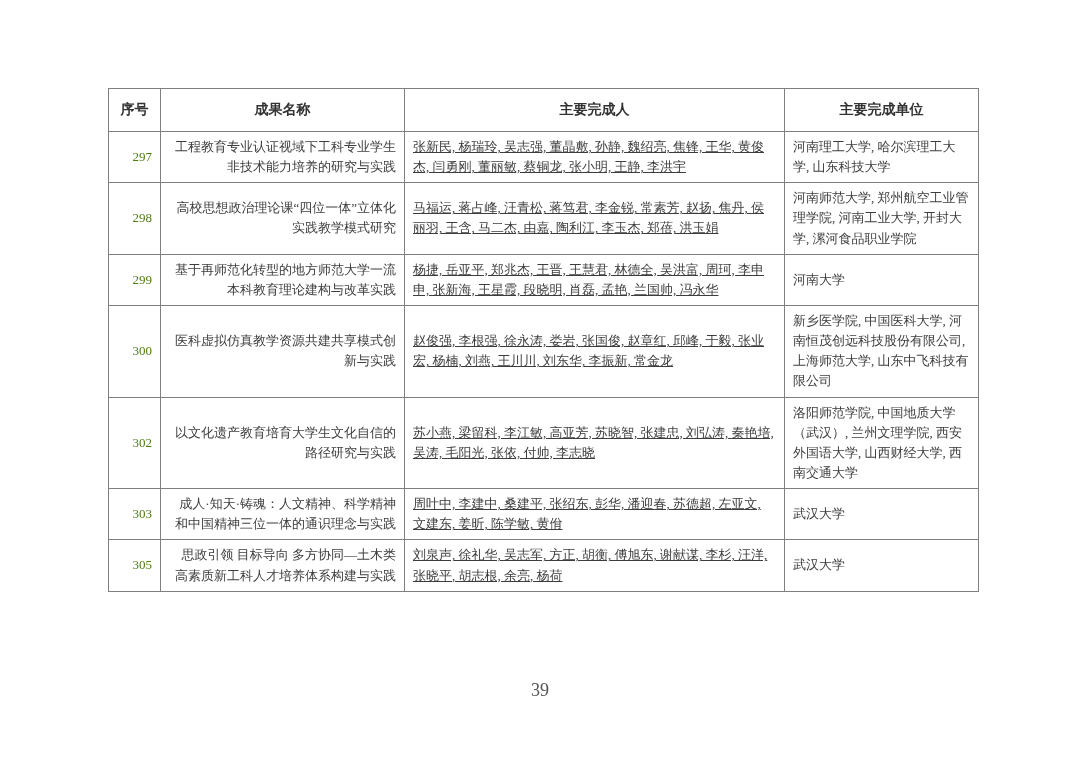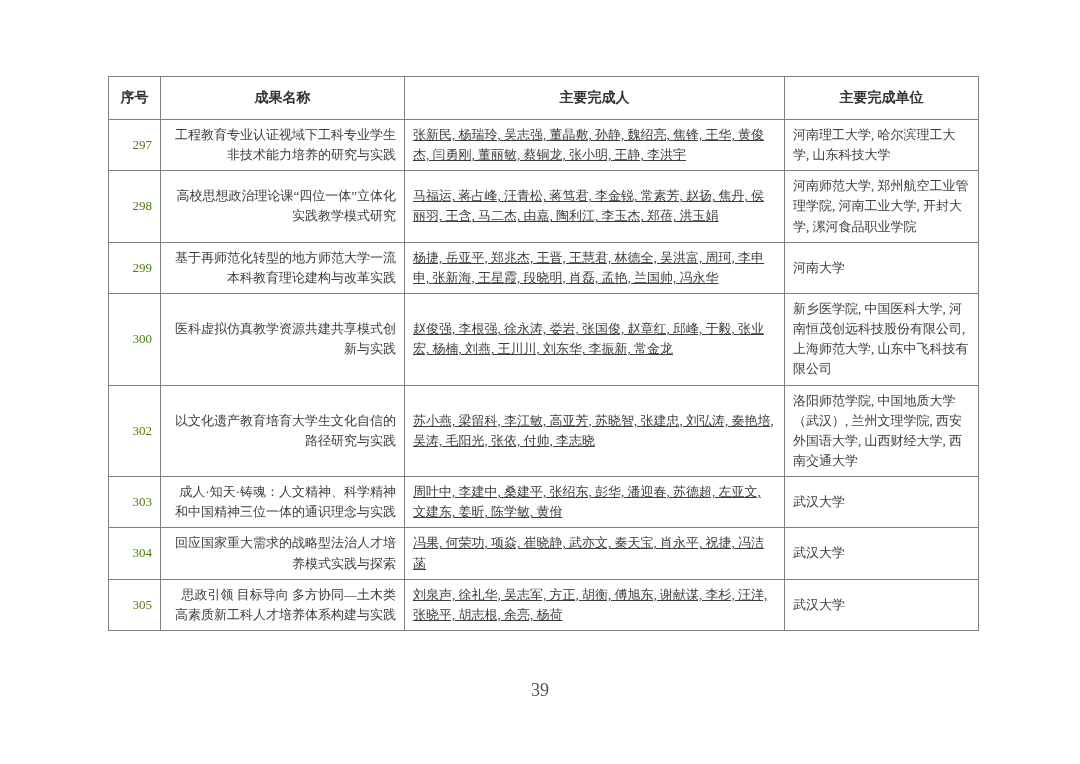--- a/index.html
+++ b/index.html
@@ -17,21 +17,21 @@
   .page {
     position: absolute;
     left: 0; top: 0;
     width: 1080px;
     height: 764px;
     background: #ffffff;
   }
   table.results {
     position: absolute;
     left: 108px;
-    top: 76px;
+    top: 88px;
     width: 870px;
     border-collapse: collapse;
     table-layout: fixed;
   }
   table.results th,
   table.results td {
     border: 1px solid #7f7f7f;
     padding: 5px 8px;
     font-size: 13px;
     line-height: 1.55;
@@ -122,26 +122,20 @@
         <td class="col-people">苏小燕, 梁留科, 李江敏, 高亚芳, 苏晓智, 张建忠, 刘弘涛, 秦艳培, 吴涛, 毛阳光, 张依, 付帅, 李志晓</td>
         <td class="col-unit">洛阳师范学院, 中国地质大学（武汉）, 兰州文理学院, 西安外国语大学, 山西财经大学, 西南交通大学</td>
       </tr>
       <tr>
         <td class="col-no">303</td>
         <td class="col-name">成人·知天·铸魂：人文精神、科学精神和中国精神三位一体的通识理念与实践</td>
         <td class="col-people">周叶中, 李建中, 桑建平, 张绍东, 彭华, 潘迎春, 苏德超, 左亚文, 文建东, 姜昕, 陈学敏, 黄佾</td>
         <td class="col-unit">武汉大学</td>
       </tr>
       <tr>
-        <td class="col-no">304</td>
-        <td class="col-name">回应国家重大需求的战略型法治人才培养模式实践与探索</td>
-        <td class="col-people">冯果, 何荣功, 项焱, 崔晓静, 武亦文, 秦天宝, 肖永平, 祝捷, 冯洁菡</td>
-        <td class="col-unit">武汉大学</td>
-      </tr>
-      <tr>
         <td class="col-no">305</td>
         <td class="col-name">思政引领 目标导向 多方协同—土木类高素质新工科人才培养体系构建与实践</td>
         <td class="col-people">刘泉声, 徐礼华, 吴志军, 方正, 胡衡, 傅旭东, 谢献谋, 李杉, 汪洋, 张晓平, 胡志根, 余亮, 杨荷</td>
         <td class="col-unit">武汉大学</td>
       </tr>
     </tbody>
   </table>
 
   <div class="page-number">39</div>
 

